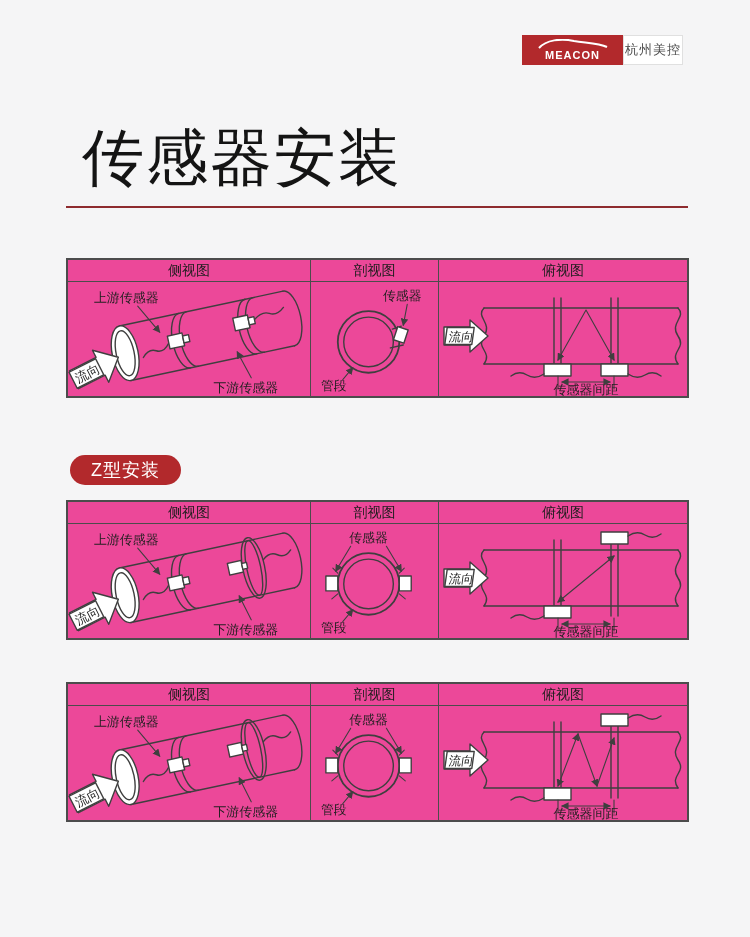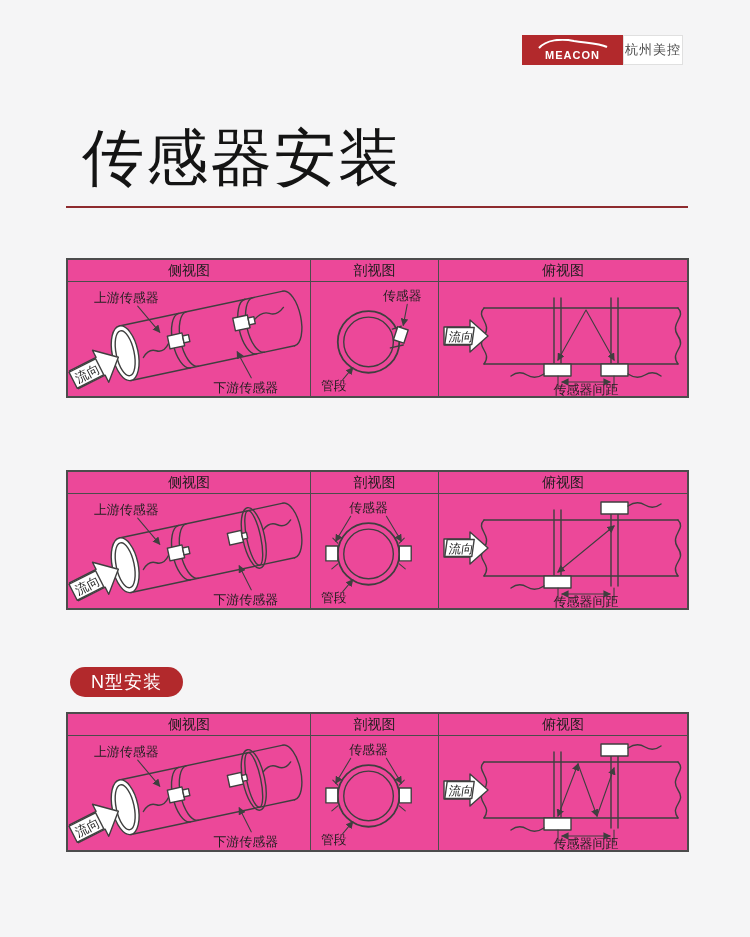--- a/index.html
+++ b/index.html
@@ -132,20 +132,21 @@
           <text x="5" y="5" style="font-size:12.5px">流向</text>
               </g>
         </g>
       </svg>
         </div>
     </div>
   </div>
 </div>
 
 <div class="section" style="top:455px">
+  <div class="badge">Z型安装</div>
   <div class="tbl">
 
     <div class="col">
       <div class="hd">侧视图</div>
       <div class="bd">
           <svg class="diag" viewBox="0 0 243 114">
         <g transform="rotate(-12 120 58)">
           <path d="M56 30 L224 30 M56 86 L224 86"></path>
           <path d="M224 30 A12 28 0 0 1 224 86"></path>
           <ellipse cx="56" cy="58" rx="13" ry="28" class="fw"></ellipse>
@@ -214,21 +215,20 @@
           <text x="5" y="5" style="font-size:12.5px">流向</text>
               </g>
         </g>
       </svg>
         </div>
     </div>
   </div>
 </div>
 
 <div class="section" style="top:667px">
-  <div class="badge">N型安装</div>
   <div class="tbl">
 
     <div class="col">
       <div class="hd">侧视图</div>
       <div class="bd">
           <svg class="diag" viewBox="0 0 243 114">
         <g transform="rotate(-12 120 58)">
           <path d="M56 30 L224 30 M56 86 L224 86"></path>
           <path d="M224 30 A12 28 0 0 1 224 86"></path>
           <ellipse cx="56" cy="58" rx="13" ry="28" class="fw"></ellipse>

